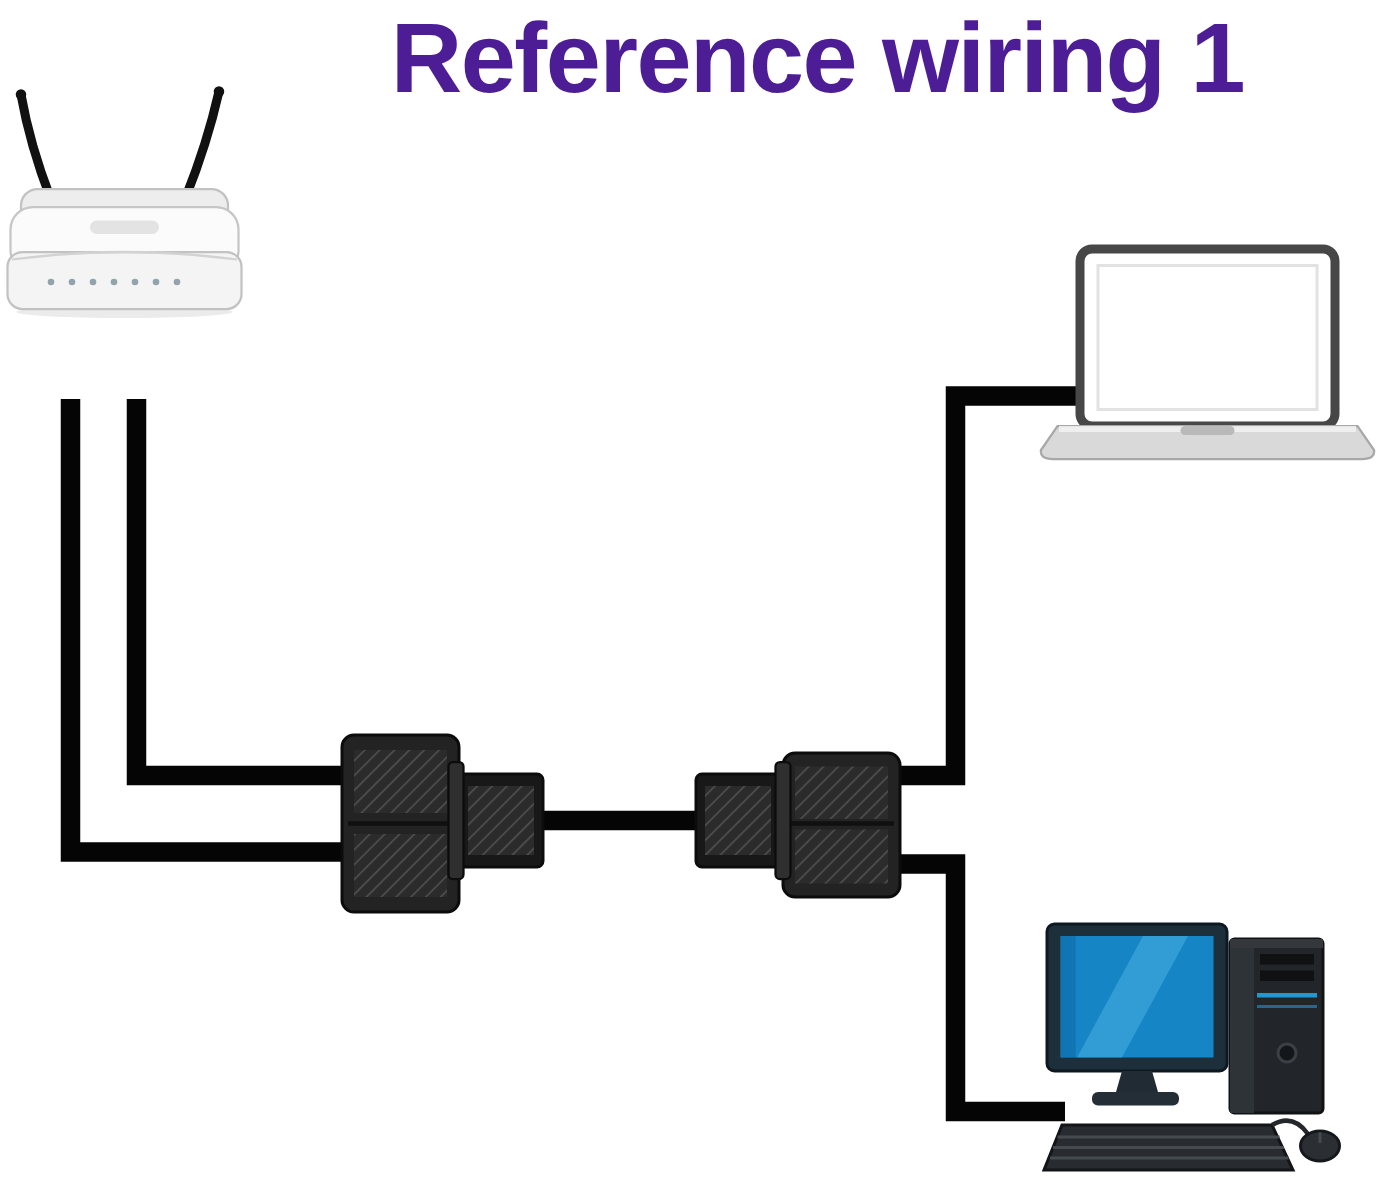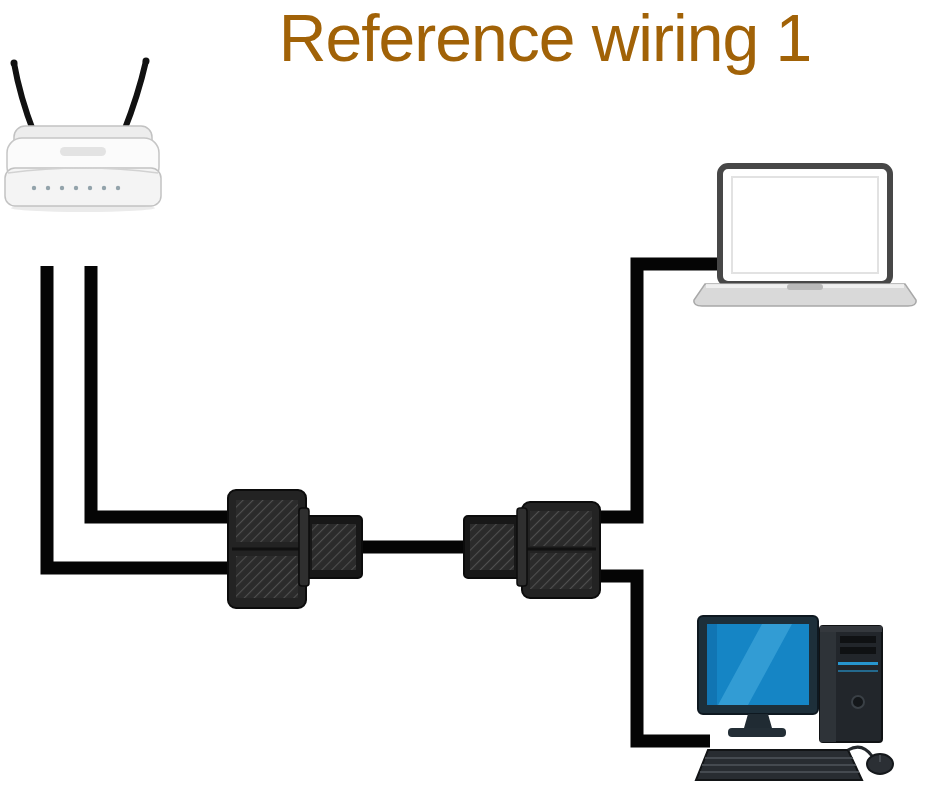--- a/index.html
+++ b/index.html
@@ -16,23 +16,23 @@
     overflow: hidden;
   }
   .title {
     position: absolute;
     left: 180px;
     top: 0px;
     width: 730px;
     margin: 0;
     text-align: center;
     font-size: 66px;
-    font-weight: 400;
+    font-weight: 700;
     letter-spacing: -1px;
-    color: #a16207;
+    color: #4c1d95;
     white-space: nowrap;
   }
   svg { position: absolute; left: 0; top: 0; }
 </style>
 </head>
 <body>
 
 <div class="stage">
 
   <h1 class="title">Reference wiring 1</h1>

